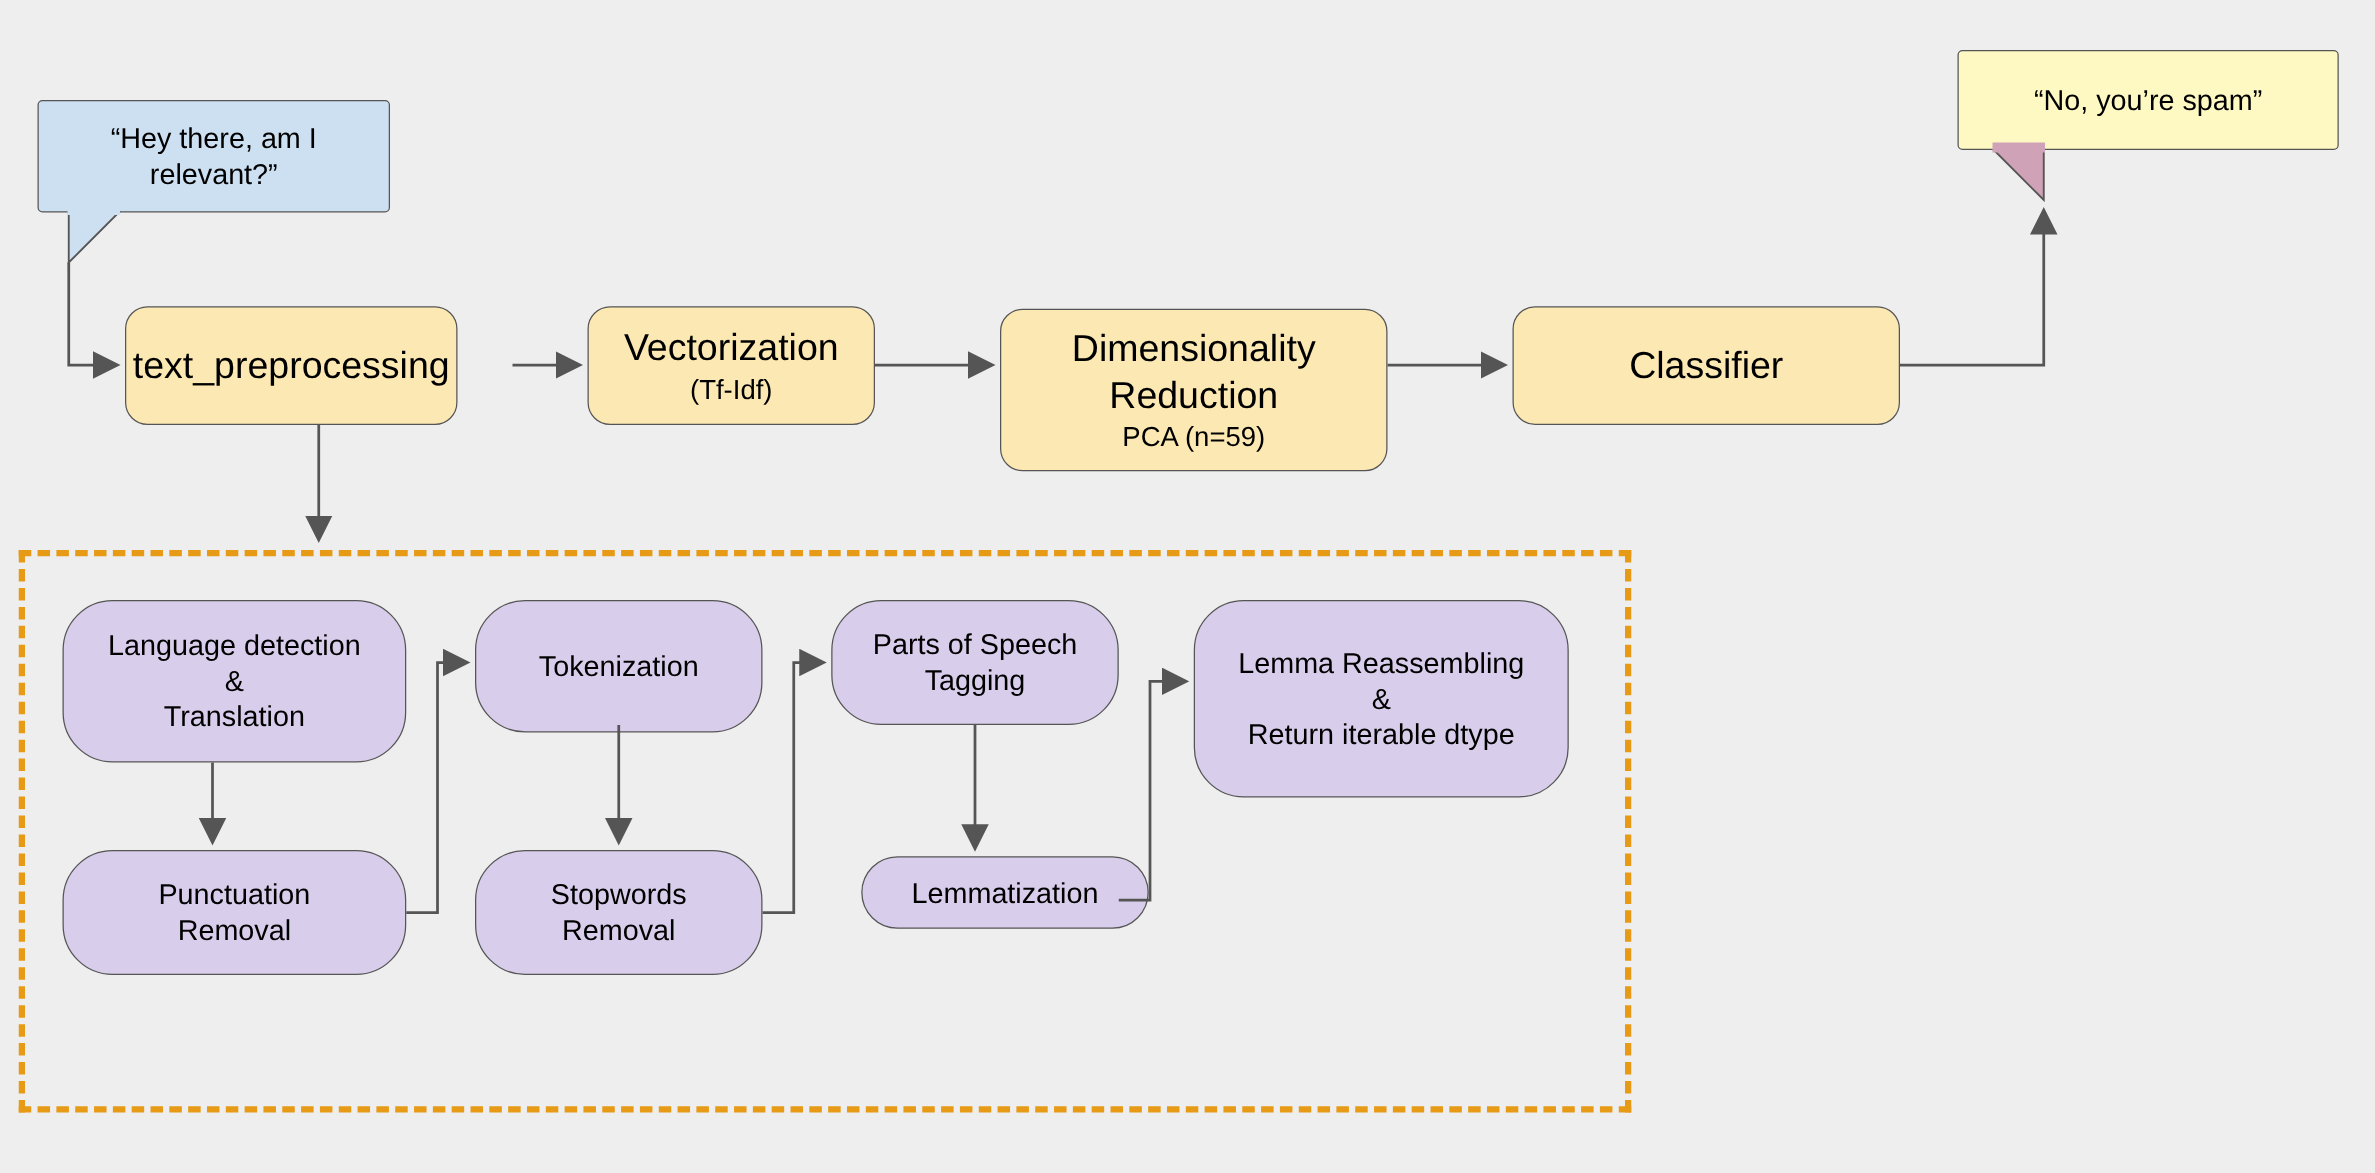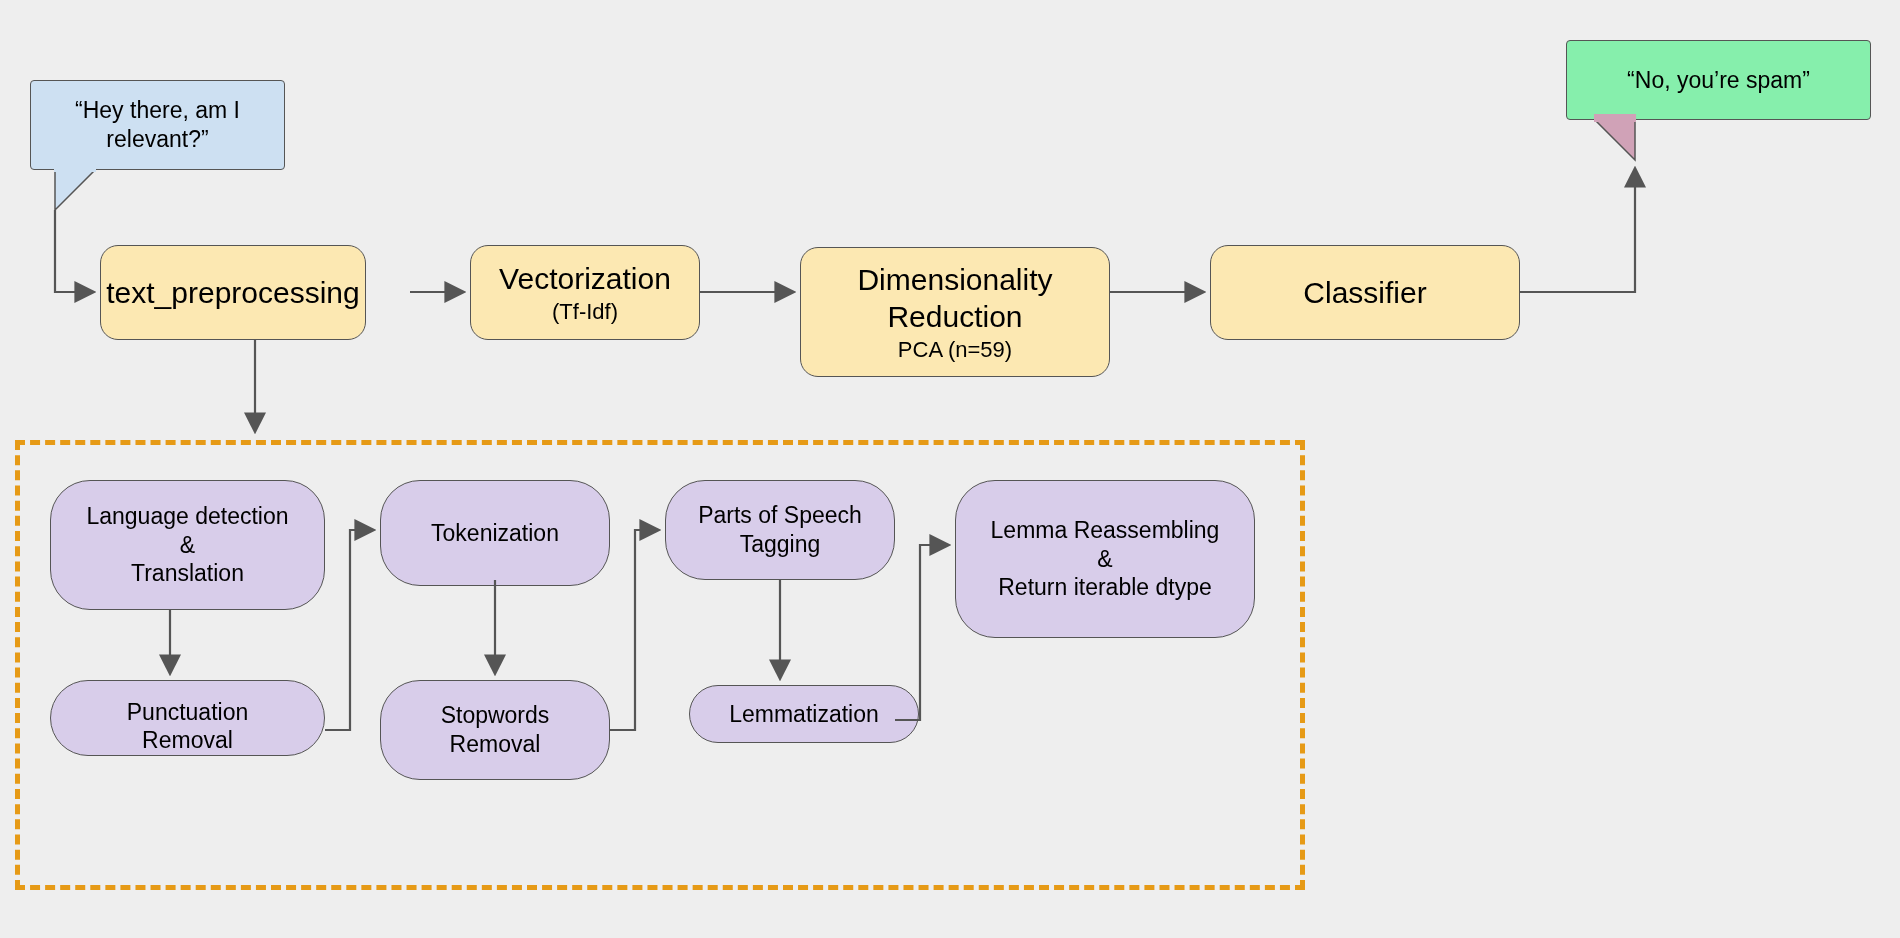--- a/index.html
+++ b/index.html
@@ -29,42 +29,42 @@
   }
   .purple {
     background: #d8cdea;
     border-radius: 40px;
   }
   .speech-in {
     background: #cde0f2;
     border: 1.5px solid #555;
   }
   .speech-out {
-    background: #86efac;
+    background: #fef9c3;
     border: 1.5px solid #555;
   }
   .big { font-size: 30px; }
   .sub { font-size: 22px; }
   .mid { font-size: 23px; }
   .dashed-box {
     position: absolute;
     border: 5px dashed #e69a16;
     background: transparent;
   }
   svg.arrows {
     position: absolute;
     top: 0; left: 0;
     width: 1900px; height: 938px;
     pointer-events: none;
   }
 </style>
 </head>
 <body>
 
-<div class="node speech-in" style="left:30px; top:80px; width:255px; height:90px; border-radius:4px;">
+<div class="node speech-in" style="left:30px; top:80px; width:282px; height:90px; border-radius:4px;">
   <span class="mid" style="padding:0 12px;">“Hey there, am I relevant?”</span>
 </div>
 <svg class="arrows" style="z-index:1;">
   <polygon points="55,170 95,170 55,210" fill="#cde0f2" stroke="#555" stroke-width="1.5"></polygon>
   <rect x="54" y="164" width="42" height="8" fill="#cde0f2" stroke="none"></rect>
 </svg>
 
 <div class="node speech-out" style="left:1566px; top:40px; width:305px; height:80px; border-radius:4px;">
   <span class="mid">“No, you’re spam”</span>
 </div>
@@ -92,21 +92,21 @@
 </div>
 
 <div class="dashed-box" style="left:15px; top:440px; width:1290px; height:450px;"></div>
 
 <div class="node purple" style="left:50px; top:480px; width:275px; height:130px;">
   <span class="mid" style="white-space:pre-line;">Language detection
 &amp;
 Translation</span>
 </div>
 
-<div class="node purple" style="left:50px; top:680px; width:275px; height:76px;justify-content:flex-end;">
+<div class="node purple" style="left:50px; top:680px; width:275px; height:100px;">
   <span class="mid" style="padding:0 30px;">Punctuation Removal</span>
 </div>
 
 <div class="node purple" style="left:380px; top:480px; width:230px; height:106px;">
   <span class="mid">Tokenization</span>
 </div>
 
 <div class="node purple" style="left:380px; top:680px; width:230px; height:100px;">
   <span class="mid" style="padding:0 20px;">Stopwords Removal</span>
 </div>

